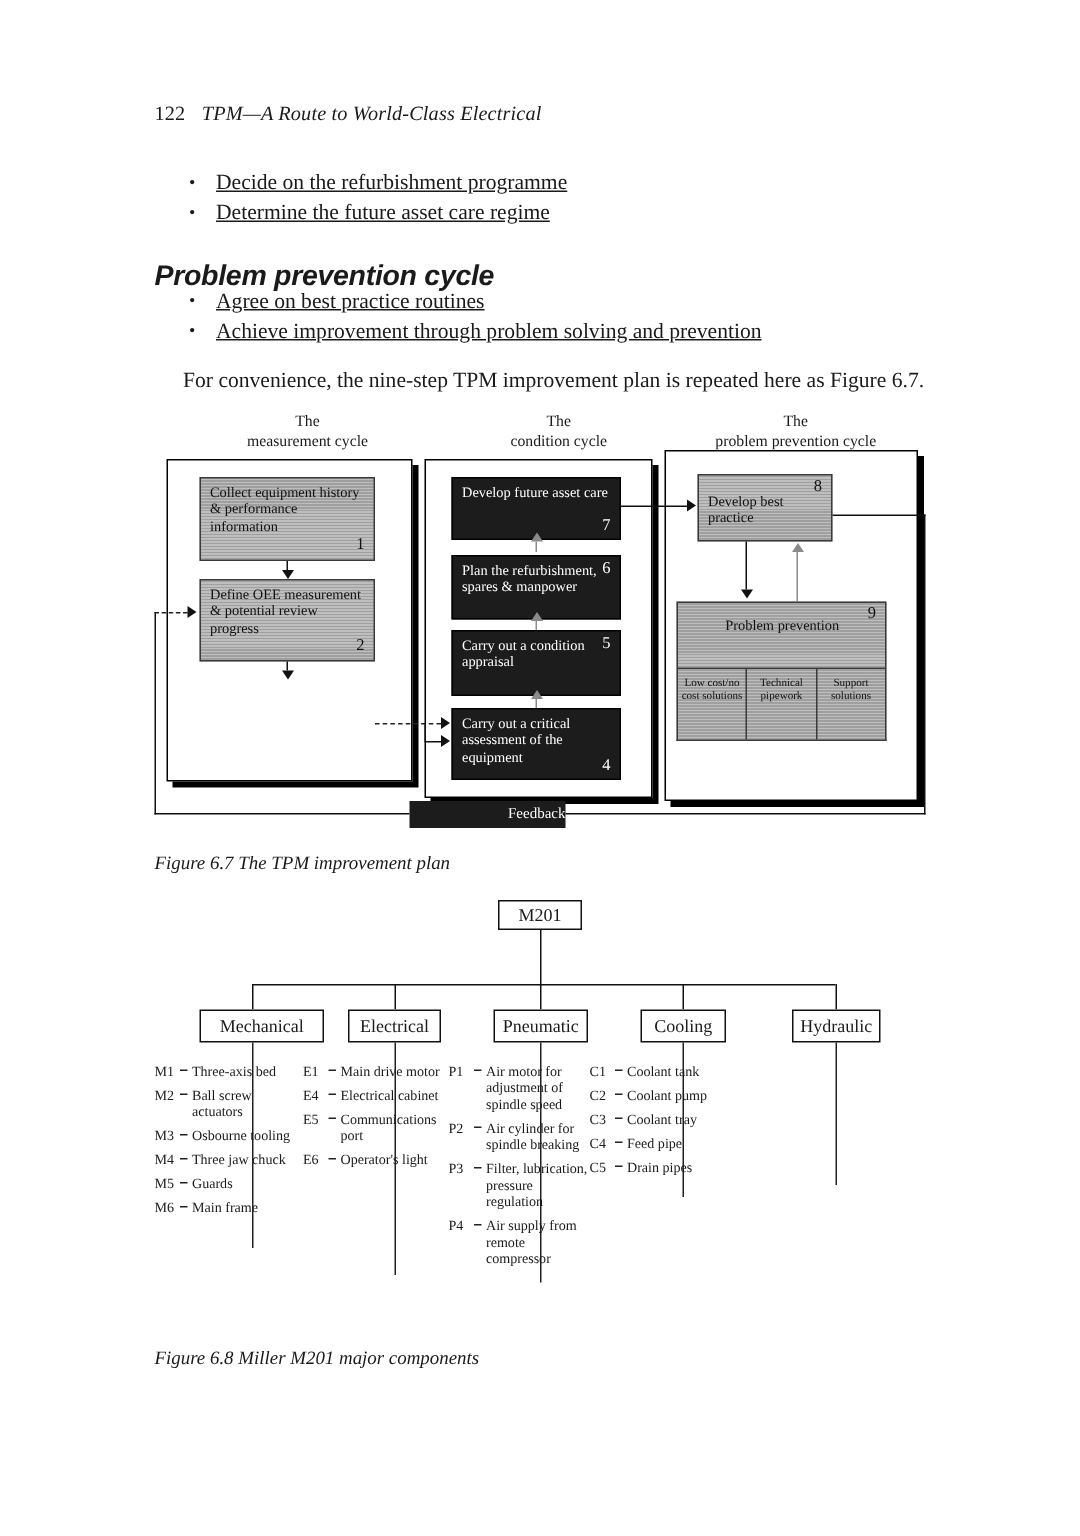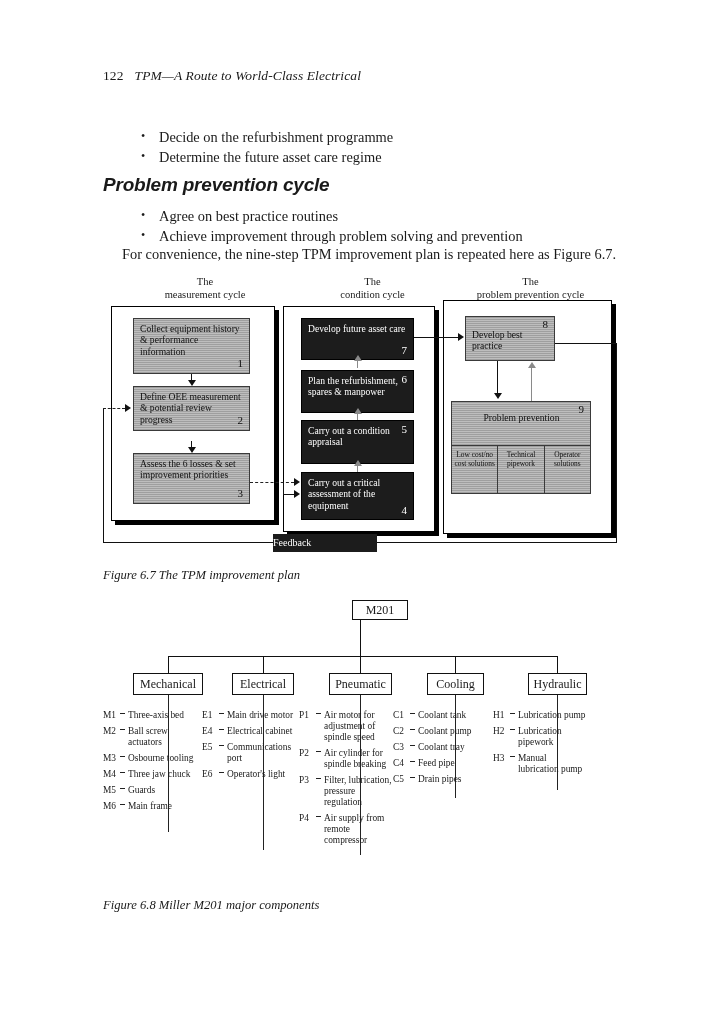--- a/index.html
+++ b/index.html
@@ -36,24 +36,25 @@
   }
   .running-head .book-title {
     font-style: italic;
   }
 
   
   .bullets {
     position: absolute;
     left: 120px;
     list-style: none;
-    margin: 17px;
+    margin: 2px;
     padding: 0;
     font-size: 14.4px;
     line-height: 19.5px;
+    text-decoration: underline;
   }
   .bullets li {
     position: relative;
     padding-left: 22px;
     white-space: nowrap;
   }
   .bullets li::before {
     content: "\2022";
     position: absolute;
     left: 4px;
@@ -151,21 +152,21 @@
     background-image: repeating-linear-gradient(0deg, rgba(0,0,0,.12) 0 1px, rgba(255,255,255,.12) 1px 2px);
   }
   .step.dark {
     background: #1c1c1c;
     color: #ffffff;
     border: 1px solid #000;
   }
 
   #step-1 { left: 30px;  top: 42px;  width: 117px; height: 56px; }
   #step-1 .num { bottom: 4px; }
-  #step-2 { left: 30px;  top: 110px; width: 117px; height: 45px; }
+  #step-2 { left: 30px;  top: 110px; width: 117px; height: 55px; }
   #step-2 .num { bottom: 4px; }
   #step-3 { left: 30px;  top: 177px; width: 117px; height: 51px; }
   #step-3 .num { bottom: 4px; }
 
   #step-7 { left: 198px; top: 42px;  width: 113px; height: 42px; }
   #step-7 .num { bottom: 3px; }
   #step-6 { left: 198px; top: 94px;  width: 113px; height: 43px; }
   #step-6 .num { top: 3px; }
   #step-5 { left: 198px; top: 144px; width: 113px; height: 44px; }
   #step-5 .num { top: 3px; }
@@ -212,21 +213,21 @@
   
   #feedback-box {
     position: absolute;
     left: 170px;
     top: 258px;
     width: 104px;
     height: 18px;
     background: #1c1c1c;
     color: #fff;
     font-size: 10px;
-    text-align: left;
+    text-align: right;
     line-height: 18px;
   }
 
   
   .ln { position: absolute; background: #111; }
   .ln.h { height: 1.2px; }
   .ln.v { width: 1.2px; }
   .ln.dash-h {
     height: 0; background: none;
     border-top: 1.2px dashed #222;
@@ -253,34 +254,33 @@
   }
   .node {
     position: absolute;
     box-sizing: border-box;
     border: 1.1px solid #111;
     background: #fff;
     text-align: center;
     font-size: 12px;
     line-height: 18px;
     height: 20px;
-    margin-left: 20px;
   }
   #node-root { left: 229px; top: 4px; width: 56px; }
   .cat-node {
     position: absolute;
     box-sizing: border-box;
     border: 1.1px solid #111;
     background: #fff;
     text-align: center;
     font-size: 12px;
     line-height: 20px;
     height: 22px;
   }
-  #cat-0 { left: 30px;  top: 77px; width: 70px; }
+  #cat-0 { left: 30px;  top: 77px; width: 83px; }
   #cat-1 { left: 129px; top: 77px; width: 62px; }
   #cat-2 { left: 226px; top: 77px; width: 63px; }
   #cat-3 { left: 324px; top: 77px; width: 57px; }
   #cat-4 { left: 425px; top: 77px; width: 59px; }
 
   .comp-list {
     position: absolute;
     top: 114px;
   }
   .comp-item {
@@ -363,24 +363,20 @@
     <div class="cycle-frame" id="frame-3"></div>
 
     <div class="step grey" id="step-1">
       <span>Collect equipment history &amp; performance information</span>
       <span class="num">1</span>
     </div>
     <div class="step grey" id="step-2">
       <span>Define OEE measurement &amp; potential review progress</span>
       <span class="num">2</span>
     </div>
-    <div class="step grey" id="step-3">
-      <span>Assess the 6 losses &amp; set improvement priorities</span>
-      <span class="num">3</span>
-    </div>
 
     <div class="step dark" id="step-7">
       <span>Develop future asset care</span>
       <span class="num">7</span>
     </div>
     <div class="step dark" id="step-6">
       <span>Plan the refurbishment, spares &amp; manpower</span>
       <span class="num">6</span>
     </div>
     <div class="step dark" id="step-5">
@@ -397,21 +393,21 @@
       <span class="num">8</span>
     </div>
     <div class="step grey" id="step-9">
       <span>Problem prevention</span>
       <span class="num">9</span>
     </div>
 
     <div class="sub-row">
       <div class="sub-box">Low cost/no cost solutions</div>
       <div class="sub-box">Technical pipework</div>
-      <div class="sub-box">Operator solutions</div>
+      <div class="sub-box">Support solutions</div>
     </div>
 
     <div class="ln v" style="left:88px; top:98px; height:7px;"></div>
     <div class="arrow-d" style="left:84.5px; top:104px;"></div>
 
     <div class="ln v" style="left:88px; top:165px; height:6px;"></div>
     <div class="arrow-d" style="left:84.5px; top:171px;"></div>
 
     <div class="ln dash-h" style="left:147px; top:206px; width:44px;"></div>
     <div class="arrow-r" style="left:191px; top:202px;"></div>
@@ -571,34 +567,17 @@
           <span class="comp-code">C4</span>
           <span class="tick"></span>
           <span class="comp-label">Feed pipe</span>
         </div>
         <div class="comp-item">
           <span class="comp-code">C5</span>
           <span class="tick"></span>
           <span class="comp-label">Drain pipes</span>
         </div>
       </div>
-    <div class="comp-list" id="list-4">
-        <div class="comp-item">
-          <span class="comp-code">H1</span>
-          <span class="tick"></span>
-          <span class="comp-label">Lubrication pump</span>
-        </div>
-        <div class="comp-item">
-          <span class="comp-code">H2</span>
-          <span class="tick"></span>
-          <span class="comp-label">Lubrication pipework</span>
-        </div>
-        <div class="comp-item">
-          <span class="comp-code">H3</span>
-          <span class="tick"></span>
-          <span class="comp-label">Manual lubrication pump</span>
-        </div>
-      </div>
   </div>
 
   <div class="fig-caption" id="caption-68">Figure 6.8 Miller M201 major components</div>
 
 </div>
 
 </body></html>

